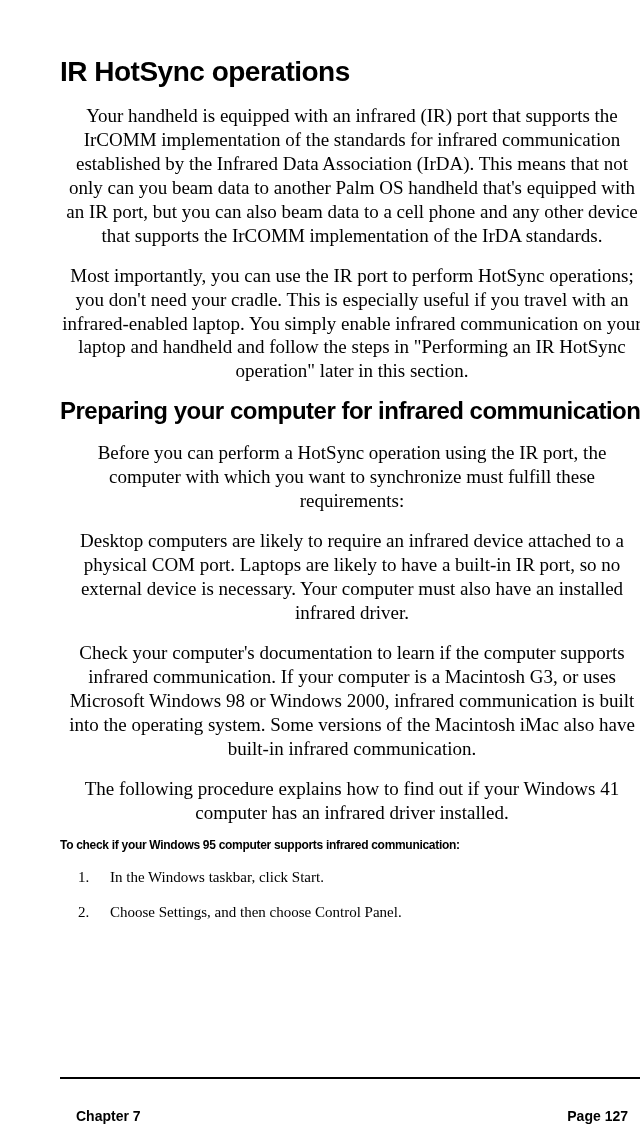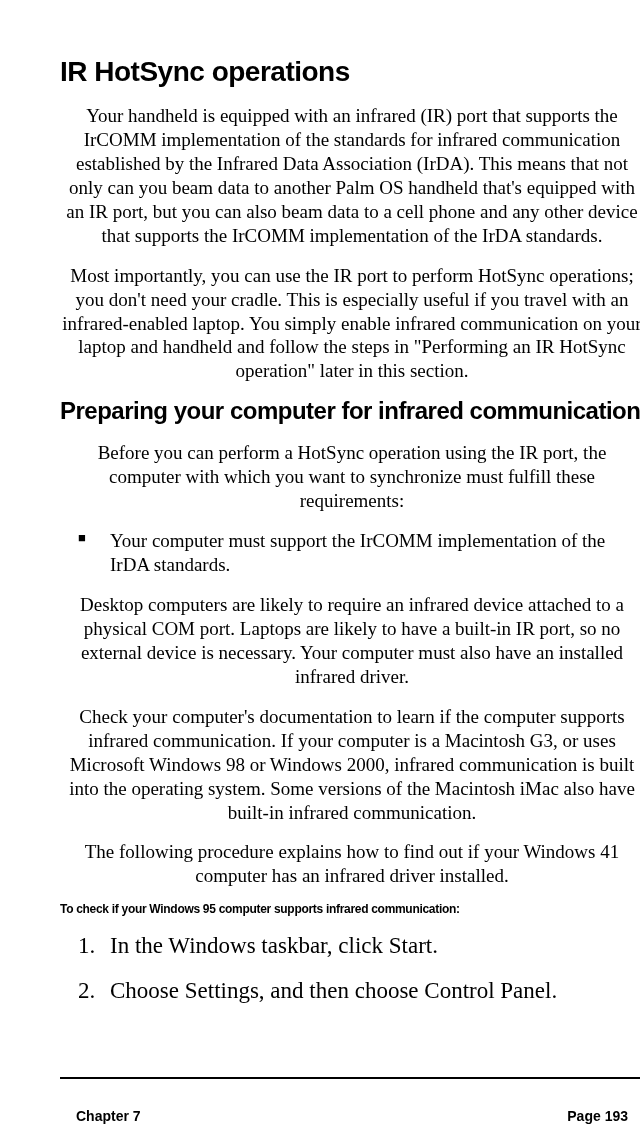--- a/index.html
+++ b/index.html
@@ -62,21 +62,21 @@
       left: 2px;
       top: 1px;
       font-size: 13px;
     }
     ol {
       list-style: none;
       counter-reset: item;
       margin-bottom: 14px;
     }
     ol li {
-      font-size: 23px;
+      font-size: 15px;
       line-height: 1.26;
       padding-left: 34px;
       position: relative;
       margin-bottom: 6px;
       counter-increment: item;
     }
     ol li::before {
       content: counter(item) ".";
       position: absolute;
       left: 2px;
@@ -100,30 +100,29 @@
 <body>
 
 <h1>IR HotSync operations</h1>
 <p>Your handheld is equipped with an infrared (IR) port that supports the IrCOMM implementation of the standards for infrared communication established by the Infrared Data Association (IrDA). This means that not only can you beam data to another Palm OS handheld that's equipped with an IR port, but you can also beam data to a cell phone and any other device that supports the IrCOMM implementation of the IrDA standards.</p>
 <p>Most importantly, you can use the IR port to perform HotSync operations; you don't need your cradle. This is especially useful if you travel with an infrared-enabled laptop. You simply enable infrared communication on your laptop and handheld and follow the steps in "Performing an IR HotSync operation" later in this section.</p>
 
 <h2>Preparing your computer for infrared communication</h2>
 <p>Before you can perform a HotSync operation using the IR port, the computer with which you want to synchronize must fulfill these requirements:</p>
 
 <ul>
-  <li>Your computer must support the IrCOMM implementation of the IrDA standards.</li>
 </ul>
 
 <p>Desktop computers are likely to require an infrared device attached to a physical COM port. Laptops are likely to have a built-in IR port, so no external device is necessary. Your computer must also have an installed infrared driver.</p>
 <p>Check your computer's documentation to learn if the computer supports infrared communication. If your computer is a Macintosh G3, or uses Microsoft Windows 98 or Windows 2000, infrared communication is built into the operating system. Some versions of the Macintosh iMac also have built-in infrared communication.</p>
 <p>The following procedure explains how to find out if your Windows 41 computer has an infrared driver installed.</p>
 
 <h3>To check if your Windows 95 computer supports infrared communication:</h3>
 
 <ol>
   <li>In the Windows taskbar, click Start.</li>
   <li>Choose Settings, and then choose Control Panel.</li>
 </ol>
 
 <div class="footer">
   <span>Chapter 7</span>
-  <span>Page 193</span>
+  <span>Page 127</span>
 </div>
 
 </body></html>

